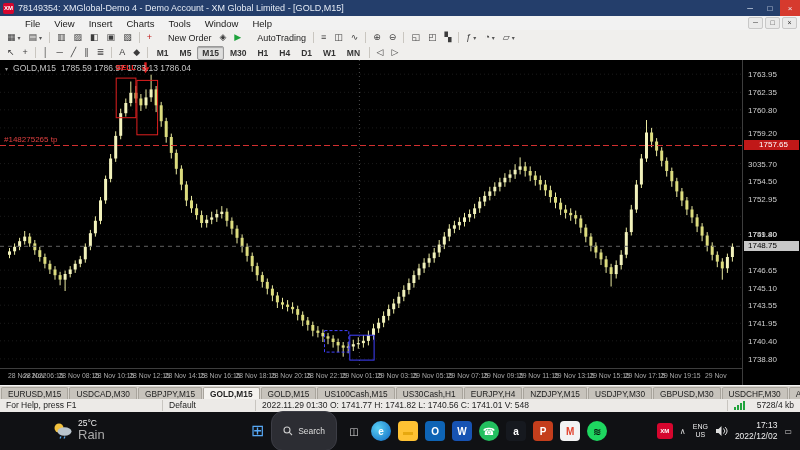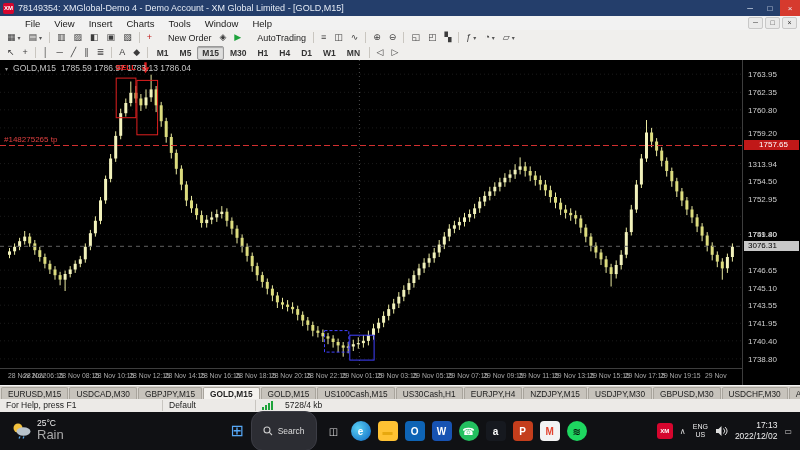--- a/index.html
+++ b/index.html
@@ -55,21 +55,21 @@
   .sb-help{width:150px;flex:none;}
   .sb-profile{width:80px;flex:none;}
   .sb-ohlc{flex:1;}
   .sb-rate{display:flex;align-items:center;gap:12px;border-right:none;flex:none;}
   .bars{display:inline-flex;align-items:flex-end;gap:1px;height:9px;}
   .bars i{width:2px;background:#1fa33c;display:inline-block;}
   .bars i:nth-child(1){height:3px;} .bars i:nth-child(2){height:5px;}
   .bars i:nth-child(3){height:7px;} .bars i:nth-child(4){height:9px;}
   
   .taskbar{position:absolute;top:412px;height:38px;left:0;right:0;background:#101114;display:flex;align-items:center;color:#fff;}
-  .tb-weather{display:flex;align-items:center;gap:5px;padding:0 10px;width:140px;flex:none;}
+  .tb-weather{display:flex;align-items:center;gap:5px;padding:0 10px;width:140px;flex:none;margin-left:41px;}
   .wx{display:flex;flex-direction:column;line-height:1.15;}
   .wx-t{font-size:8.5px;color:#eee;}
   .wx-d{font-size:13px;color:#aaa;}
   .tb-center{flex:1;display:flex;align-items:center;justify-content:center;gap:7px;}
   .start{font-size:16px;color:#57a8f5;line-height:20px;}
   .search-pill{display:flex;align-items:center;gap:5px;background:#2c2d33;border:1px solid #3c3d45;border-radius:12px;height:22px;padding:8px 11px;font-size:8.5px;color:#ddd;}
   #task-apps{display:flex;gap:7px;align-items:center;}
   .appicon{width:20px;height:20px;border-radius:4px;display:inline-flex;align-items:center;justify-content:center;font-size:10px;font-weight:bold;}
   .appicon.round{border-radius:50%;}
   .tb-right{display:flex;align-items:center;gap:7px;padding-right:8px;flex:none;}
@@ -557,33 +557,33 @@
       <span class="ci-marker">▾</span>
       <span>GOLD,M15</span>
       <span>1785.59 1786.97 1783.13 1786.04</span>
     </div>
     <div class="tp-label" id="tp-label" style="top: 75.4926px;">#148275265 tp</div>
     <div id="price-axis">
         <span class="ptick" style="top: 10.1544px;">1763.95</span>
         <span class="ptick" style="top: 28.2721px;">1762.35</span>
         <span class="ptick" style="top: 45.8235px;">1760.80</span>
         <span class="ptick" style="top: 69px;">1759.20</span>
-        <span class="ptick" style="top: 99.6103px;">1313.94</span>
+        <span class="ptick" style="top: 99.6103px;">3035.70</span>
         <span class="ptick" style="top: 117.162px;">1754.50</span>
         <span class="ptick" style="top: 134.713px;">1752.95</span>
         <span class="ptick" style="top: 138px; margin-top: 32px;">1751.40</span>
         <span class="ptick" style="top: 170.382px;">1749.80</span>
         <span class="ptick" style="top: 206.051px;">1746.65</span>
         <span class="ptick" style="top: 223.603px;">1745.10</span>
         <span class="ptick" style="top: 241.154px;">1743.55</span>
         <span class="ptick" style="top: 259.272px;">1741.95</span>
         <span class="ptick" style="top: 276.824px;">1740.40</span>
         <span class="ptick" style="top: 294.941px;">1738.80</span>
         <span class="pbox red" style="top: 80.4926px; text-align: center;">1757.65</span>
-        <span class="pbox gray" style="top: 181.272px;">3076.31</span>
+        <span class="pbox gray" style="top: 181.272px;">1748.75</span>
       </div>
     <div id="time-axis">
         <span class="ttick" style="left: 8px;">28 Nov 2022</span>
         <span class="ttick" style="left: 43.3889px; transform: translateX(-50%);">28 Nov 06:15</span>
         <span class="ttick" style="left: 78.7778px; transform: translateX(-50%);">28 Nov 08:15</span>
         <span class="ttick" style="left: 114.167px; transform: translateX(-50%);">28 Nov 10:15</span>
         <span class="ttick" style="left: 149.556px; transform: translateX(-50%);">28 Nov 12:15</span>
         <span class="ttick" style="left: 184.944px; transform: translateX(-50%);">28 Nov 14:15</span>
         <span class="ttick" style="left: 220.333px; transform: translateX(-50%);">28 Nov 16:15</span>
         <span class="ttick" style="left: 255.722px; transform: translateX(-50%);">28 Nov 18:15</span>
@@ -616,20 +616,21 @@
       <span class="tab">NZDJPY,M15</span>
       <span class="tab">USDJPY,M30</span>
       <span class="tab">GBPUSD,M30</span>
       <span class="tab">USDCHF,M30</span>
       <span class="tab">AUDUSD,M30</span>
     </div>
 
   <div class="statusbar">
     <span class="sb-seg sb-help">For Help, press F1</span>
     <span class="sb-seg sb-profile">Default</span>
+    <span class="sb-seg sb-ohlc">2022.11.29 01:30  O: 1741.77  H: 1741.82  L: 1740.56  C: 1741.01  V: 548</span>
     <span class="sb-seg sb-rate">
       <span class="bars">
           <i></i>
           <i></i>
           <i></i>
           <i></i>
         </span>
       <span>5728/4 kb</span>
     </span>
   </div>

